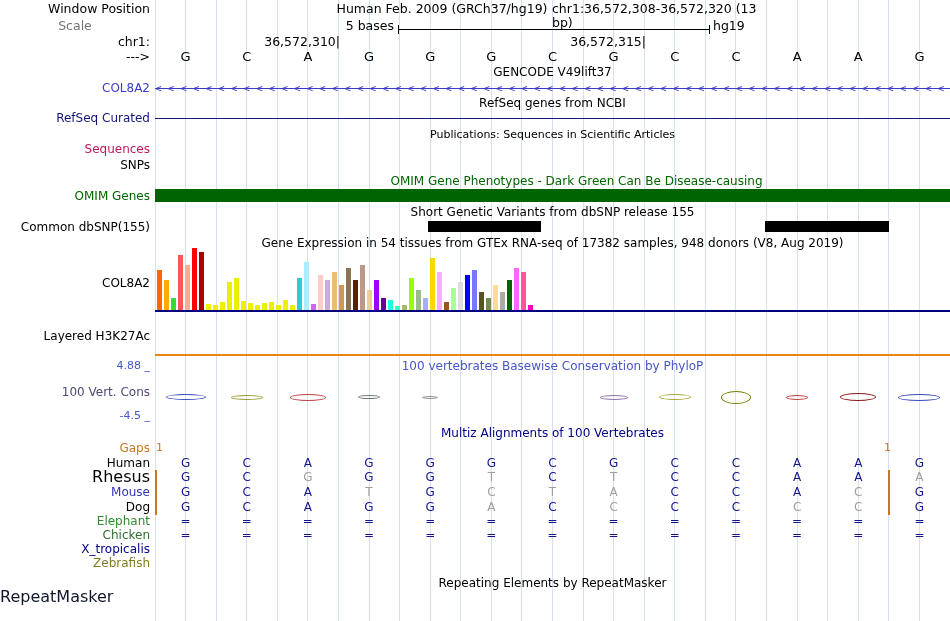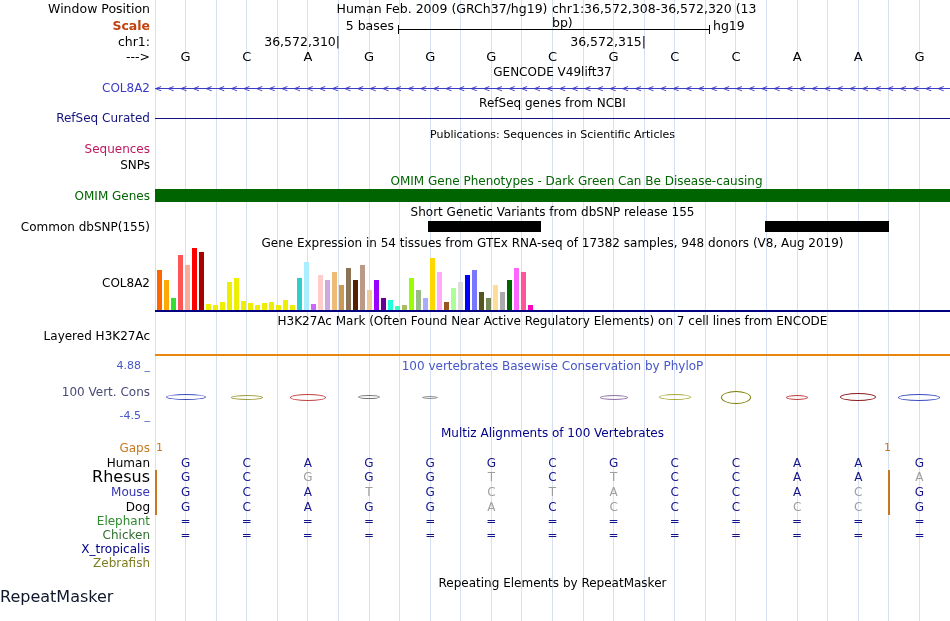--- a/index.html
+++ b/index.html
@@ -27,21 +27,20 @@
 
   <div class="hdr" style="left:200px;top:35px;width:140px;text-align:right;font-size:12.5px;">36,572,310|</div>
   <div class="hdr" style="left:506px;top:35px;width:140px;text-align:right;font-size:12.5px;">36,572,315|</div>
 
   <div class="title" style="top:66px;">GENCODE V49lift37</div>
   <div class="title" style="top:128px;font-size:11px;">Publications: Sequences in Scientific Articles</div>
   <div class="title" style="top:97px;">RefSeq genes from NCBI</div>
   <div class="title" style="top: 175px; color: rgb(0, 100, 0); margin-left: 24px;">OMIM Gene Phenotypes - Dark Green Can Be Disease-causing</div>
   <div class="title" style="top:206px;">Short Genetic Variants from dbSNP release 155</div>
   <div class="title" style="top:237px;">Gene Expression in 54 tissues from GTEx RNA-seq of 17382 samples, 948 donors (V8, Aug 2019)</div>
-  <div class="title" style="top:315px;">H3K27Ac Mark (Often Found Near Active Regulatory Elements) on 7 cell lines from ENCODE</div>
   <div class="title" style="top: 360px; color: rgb(71, 86, 200);">100 vertebrates Basewise Conservation by PhyloP</div>
   <div class="title" style="top: 427px; color: rgb(0, 0, 139);">Multiz Alignments of 100 Vertebrates</div>
   <div class="title" style="top:577px;">Repeating Elements by RepeatMasker</div>
 
 <div style="position: absolute; left: 154.5px; top: 0px; width: 1px; height: 621px; background: rgb(215, 224, 242); z-index: 0;"></div>
     <div style="position: absolute; left: 185.077px; top: 0px; width: 1px; height: 621px; background: rgb(215, 224, 242); z-index: 0;"></div>
     <div style="position: absolute; left: 215.654px; top: 0px; width: 1px; height: 621px; background: rgb(215, 224, 242); z-index: 0;"></div>
     <div style="position: absolute; left: 246.231px; top: 0px; width: 1px; height: 621px; background: rgb(215, 224, 242); z-index: 0;"></div>
     <div style="position: absolute; left: 276.808px; top: 0px; width: 1px; height: 621px; background: rgb(215, 224, 242); z-index: 0;"></div>
     <div style="position: absolute; left: 307.385px; top: 0px; width: 1px; height: 621px; background: rgb(215, 224, 242); z-index: 0;"></div>
@@ -60,21 +59,21 @@
     <div style="position: absolute; left: 704.885px; top: 0px; width: 1px; height: 621px; background: rgb(215, 224, 242); z-index: 0;"></div>
     <div style="position: absolute; left: 735.462px; top: 0px; width: 1px; height: 621px; background: rgb(215, 224, 242); z-index: 0;"></div>
     <div style="position: absolute; left: 766.038px; top: 0px; width: 1px; height: 621px; background: rgb(215, 224, 242); z-index: 0;"></div>
     <div style="position: absolute; left: 796.615px; top: 0px; width: 1px; height: 621px; background: rgb(215, 224, 242); z-index: 0;"></div>
     <div style="position: absolute; left: 827.192px; top: 0px; width: 1px; height: 621px; background: rgb(215, 224, 242); z-index: 0;"></div>
     <div style="position: absolute; left: 857.769px; top: 0px; width: 1px; height: 621px; background: rgb(215, 224, 242); z-index: 0;"></div>
     <div style="position: absolute; left: 888.346px; top: 0px; width: 1px; height: 621px; background: rgb(215, 224, 242); z-index: 0;"></div>
     <div style="position: absolute; left: 918.923px; top: 0px; width: 1px; height: 621px; background: rgb(215, 224, 242); z-index: 0;"></div>
     <div style="position: absolute; left: 949.5px; top: 0px; width: 1px; height: 621px; background: rgb(215, 224, 242); z-index: 0;"></div>
     <div style="position: absolute; left: 0px; top: 2px; width: 150px; text-align: right; color: rgb(0, 0, 0); font-size: 12.5px; line-height: 14px; z-index: 2;">Window Position</div>
-    <div style="position: absolute; left: 0px; top: 19px; width: 150px; text-align: right; color: #c2410c; font-size: 12.5px; line-height: 14px; z-index: 2; font-weight: bold;">Scale</div>
+    <div style="position: absolute; left: 0px; top: 19px; width: 150px; text-align: center; color: #737373; font-size: 12.5px; line-height: 14px; z-index: 2;">Scale</div>
     <div style="position: absolute; left: 0px; top: 35px; width: 150px; text-align: right; color: rgb(0, 0, 0); font-size: 12.5px; line-height: 14px; z-index: 2;">chr1:</div>
     <div style="position: absolute; left: 0px; top: 50px; width: 150px; text-align: right; color: rgb(0, 0, 0); font-size: 12.5px; line-height: 14px; z-index: 2;">---&gt;</div>
     <div style="position: absolute; left: 0px; top: 81px; width: 150px; text-align: right; color: rgb(59, 59, 200); font-size: 12px; line-height: 14px; z-index: 2;">COL8A2</div>
     <div style="position: absolute; left: 0px; top: 111px; width: 150px; text-align: right; color: rgb(20, 20, 125); font-size: 12px; line-height: 14px; z-index: 2;">RefSeq Curated</div>
     <div style="position: absolute; left: 0px; top: 142px; width: 150px; text-align: right; color: #be185d; font-size: 12px; line-height: 14px; z-index: 2;">Sequences</div>
     <div style="position: absolute; left: 0px; top: 158px; width: 150px; text-align: right; color: rgb(0, 0, 0); font-size: 12px; line-height: 14px; z-index: 2;">SNPs</div>
     <div style="position: absolute; left: 0px; top: 189px; width: 150px; text-align: right; color: rgb(0, 100, 0); font-size: 12px; line-height: 14px; z-index: 2;">OMIM Genes</div>
     <div style="position: absolute; left: 0px; top: 220px; width: 150px; text-align: right; color: rgb(0, 0, 0); font-size: 12px; line-height: 14px; z-index: 2;">Common dbSNP(155)</div>
     <div style="position: absolute; left: 0px; top: 276px; width: 150px; text-align: right; color: rgb(0, 0, 0); font-size: 12px; line-height: 14px; z-index: 2;">COL8A2</div>
     <div style="position: absolute; left: 0px; top: 329px; width: 150px; text-align: right; color: rgb(0, 0, 0); font-size: 12px; line-height: 14px; z-index: 2;">Layered H3K27Ac</div>

